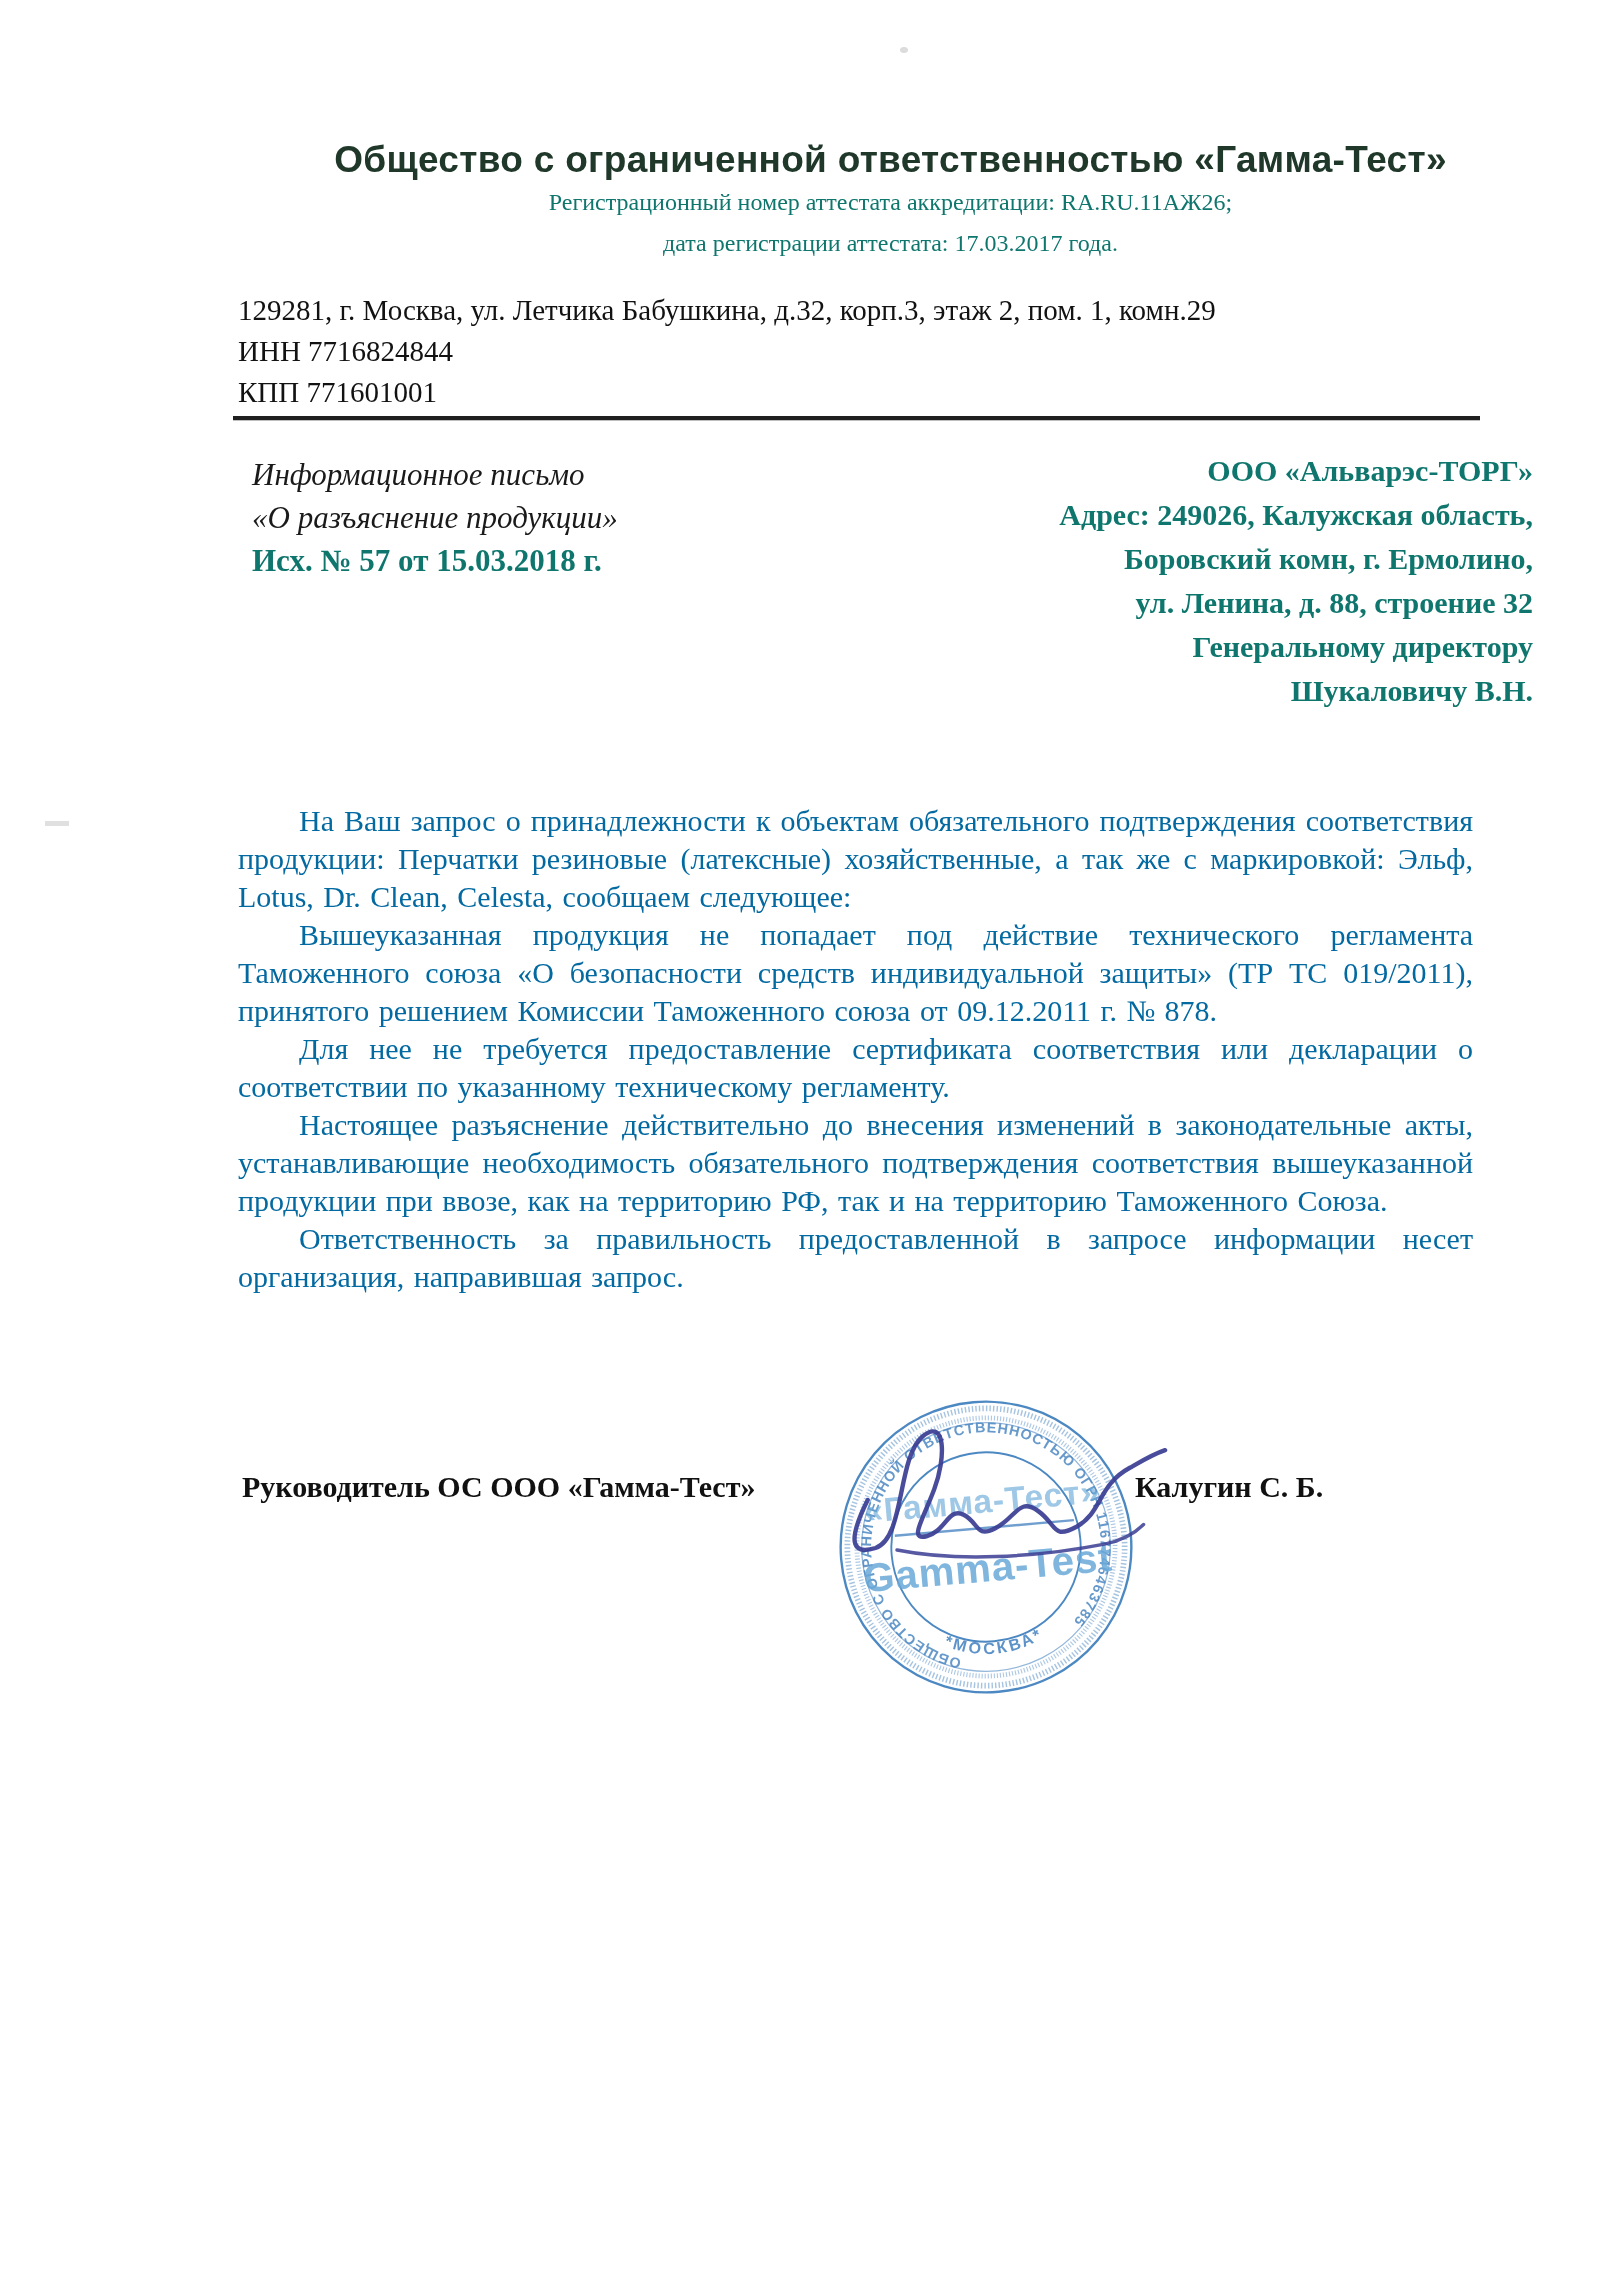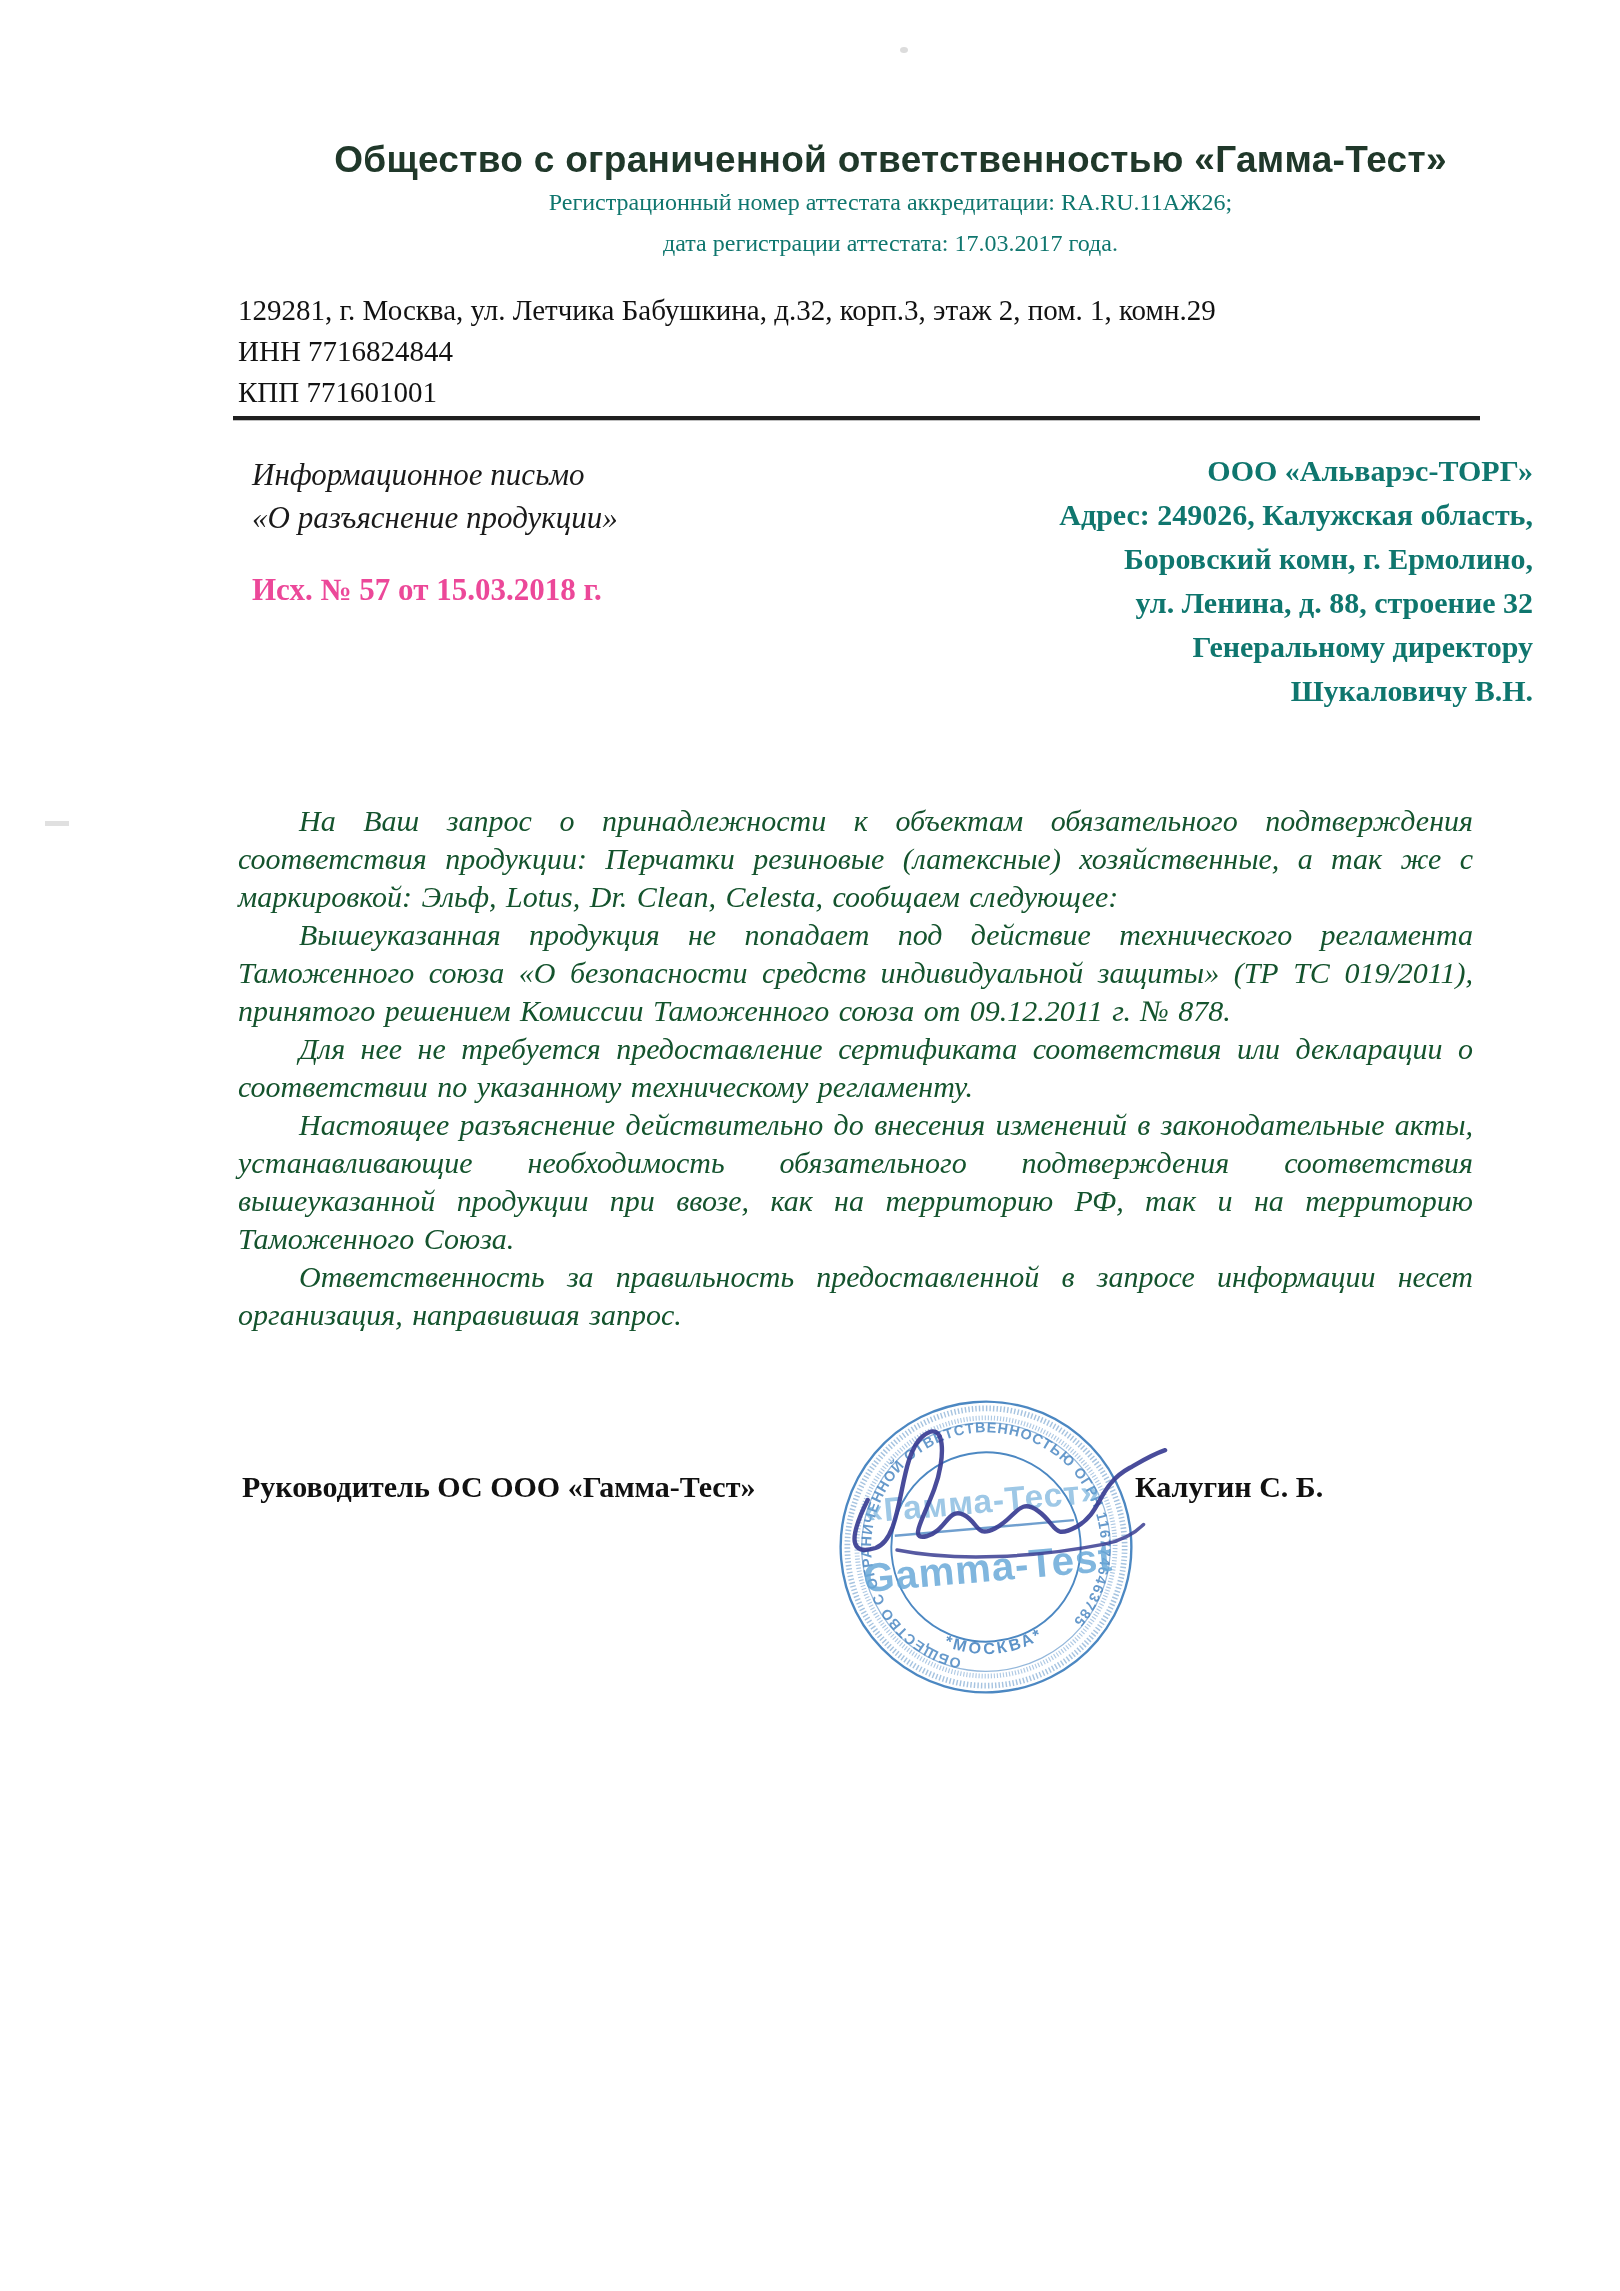--- a/index.html
+++ b/index.html
@@ -25,31 +25,31 @@
   .acc-line{font-size:24px;line-height:41px;color:#0f766e;}
   
   .sender{position:absolute;left:238px;top:290px;font-size:29px;line-height:41px;color:#121212;}
   .rule{
     position:absolute;left:233px;top:416px;width:1247px;height:3.9px;
     background:#1f1f1f;box-shadow:0 1px 0 rgba(0,0,0,.25);
   }
   
   .doc-meta{position:absolute;left:252px;top:453px;font-size:31px;line-height:43px;}
   .doc-meta .ital{font-style:italic;}
-  .doc-meta .ref{font-weight:bold;margin-top:29px;color:#ec4899;}
+  .doc-meta .ref{font-weight:bold;color:#0f766e;}
   .recipient{
     position:absolute;left:882px;top:449px;width:651px;
     text-align:right;font-weight:bold;font-size:30px;line-height:44px;
     color:#0f766e;
   }
   
   .body-text{position:absolute;left:238px;top:802px;width:1235px;}
   .body-text p{
-    margin:0;font-size:30px;line-height:38px;color:#14532d;
-    text-align:justify;text-indent:61px;word-spacing:2px;font-style:italic;
+    margin:0;font-size:30px;line-height:38px;color:#0369a1;
+    text-align:justify;text-indent:61px;word-spacing:2px;
   }
   
   .sig-label{position:absolute;left:242px;top:1470px;font-weight:bold;font-size:30px;color:#111;z-index:1;}
   .sig-name{position:absolute;left:1135px;top:1470px;font-weight:bold;font-size:30px;color:#111;z-index:1;}
   
   .stamp{
     position:absolute;left:833px;top:1394px;width:306px;height:306px;
     z-index:2;opacity:.93;transform:rotate(-5deg);
   }
   .stamp-ring-text{font-family:"Liberation Sans", sans-serif;font-size:15px;letter-spacing:1px;font-weight:bold;opacity:.85;}

